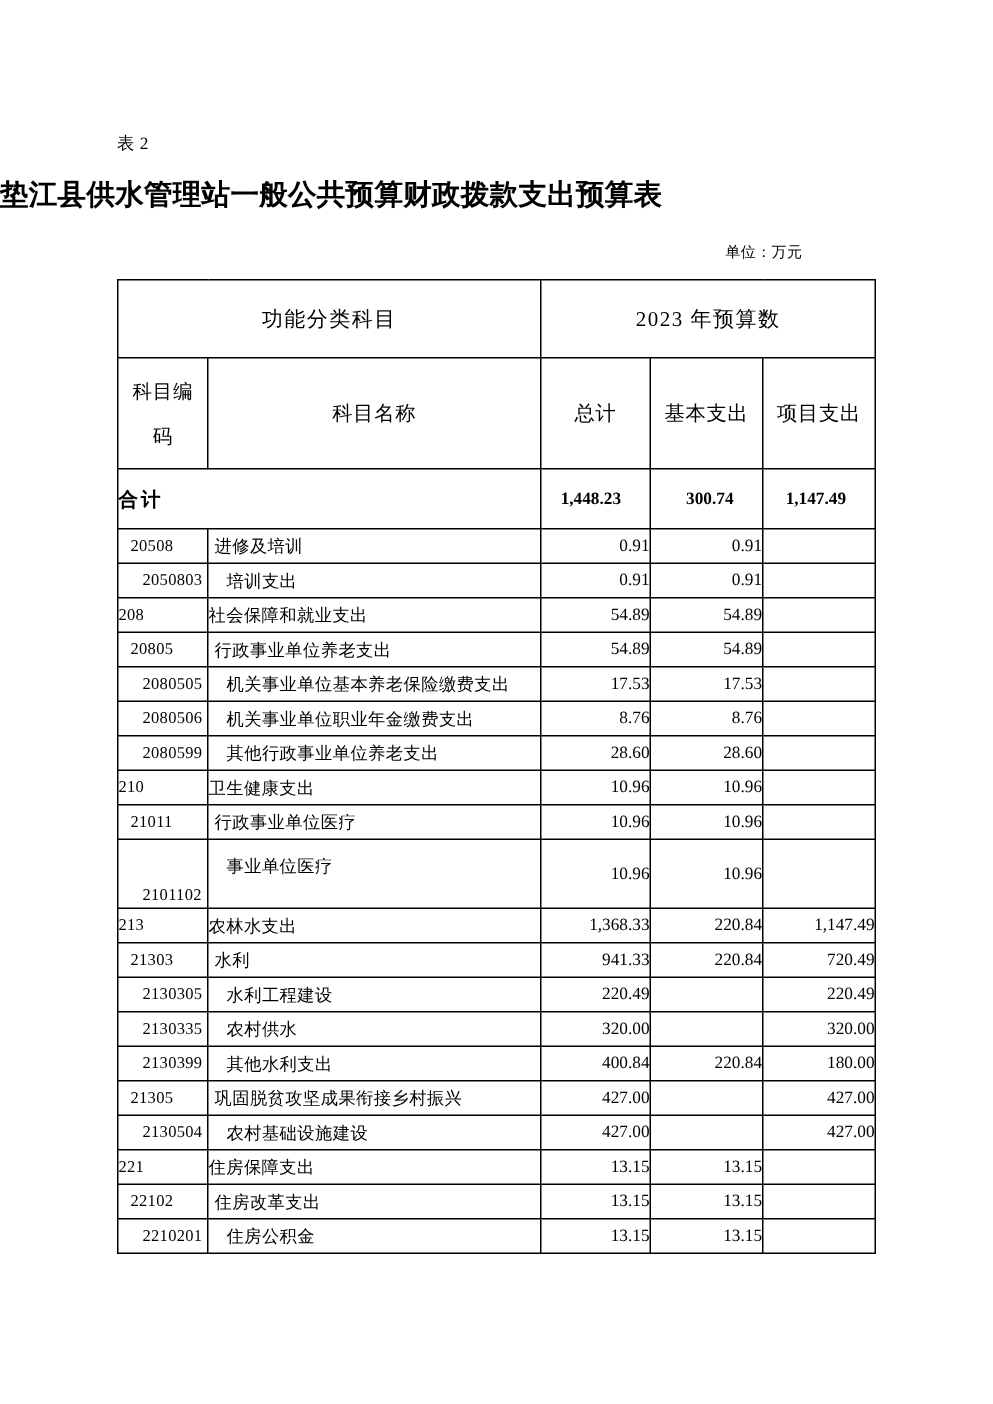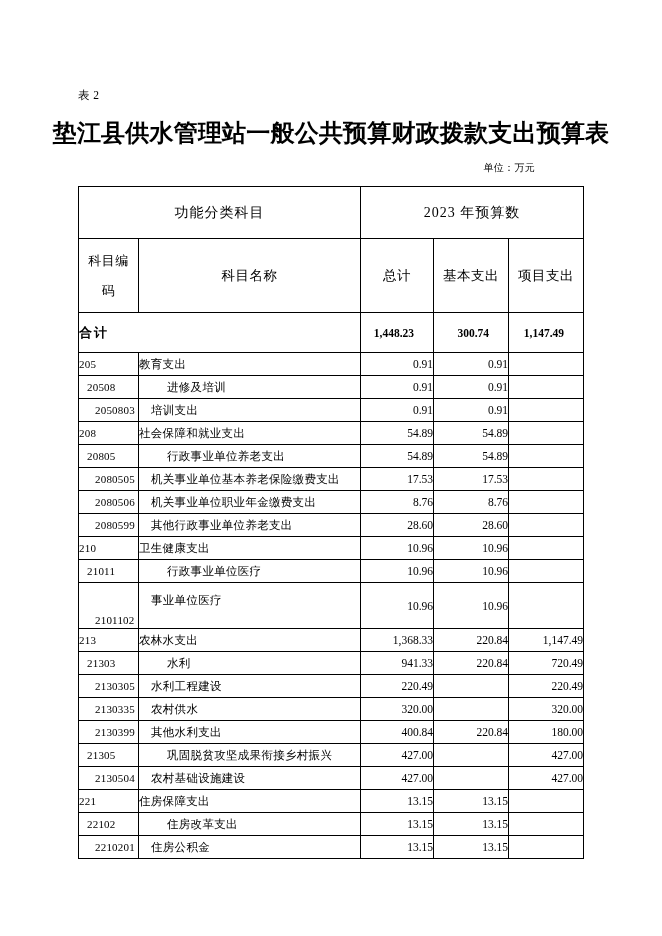--- a/index.html
+++ b/index.html
@@ -33,22 +33,22 @@
     letter-spacing: 0.4px;
     font-family: "Liberation Serif", "DejaVu Serif", serif;
   }
 
   
   .doc-title {
     position: absolute;
     left: 0;
     top: 117px;
     width: 662px;
-    text-align: center;
-    font-size: 24px;
+    text-align: left;
+    font-size: 19px;
     font-weight: bold;
     letter-spacing: 0.2px;
     font-family: "Liberation Serif", "DejaVu Serif", serif;
     white-space: nowrap;
   }
 
   
   .unit-note {
     position: absolute;
     right: 79px;
@@ -137,21 +137,21 @@
     vertical-align: bottom;
     padding-bottom: 2px;
   }
 
   .cell-name {
     font-size: 11.5px;
     letter-spacing: 0.3px;
     white-space: nowrap;
     padding-left: 4px;
   }
-  .cell-name.lvl2 { padding-left: 28px; }
+  .cell-name.lvl2 { padding-left: 4px; }
   .cell-name.lvl3 { padding-left: 12px; margin-left: 24px; }
   .data-row.tall .cell-name {
     vertical-align: middle;
     padding-bottom: 10px;
   }
 
   .cell-num {
     text-align: right;
     padding-right: 5px;
     font-size: 11.5px;
@@ -193,27 +193,20 @@
         <th>项目支出</th>
       </tr>
     </thead>
     <tbody>
       <tr class="total-row">
         <td class="t-label" colspan="2">合计</td>
         <td class="num">1,448.23</td>
         <td class="num">300.74</td>
         <td class="num">1,147.49</td>
       </tr>
-    <tr class="data-row">
-          <td class="cell-code lvl1">205</td>
-          <td class="cell-name lvl1">教育支出</td>
-          <td class="cell-num">0.91</td>
-          <td class="cell-num">0.91</td>
-          <td class="cell-num"></td>
-        </tr>
         <tr class="data-row">
           <td class="cell-code lvl2">20508</td>
           <td class="cell-name lvl2">进修及培训</td>
           <td class="cell-num">0.91</td>
           <td class="cell-num">0.91</td>
           <td class="cell-num"></td>
         </tr>
         <tr class="data-row">
           <td class="cell-code lvl3">2050803</td>
           <td class="cell-name lvl3">培训支出</td>

